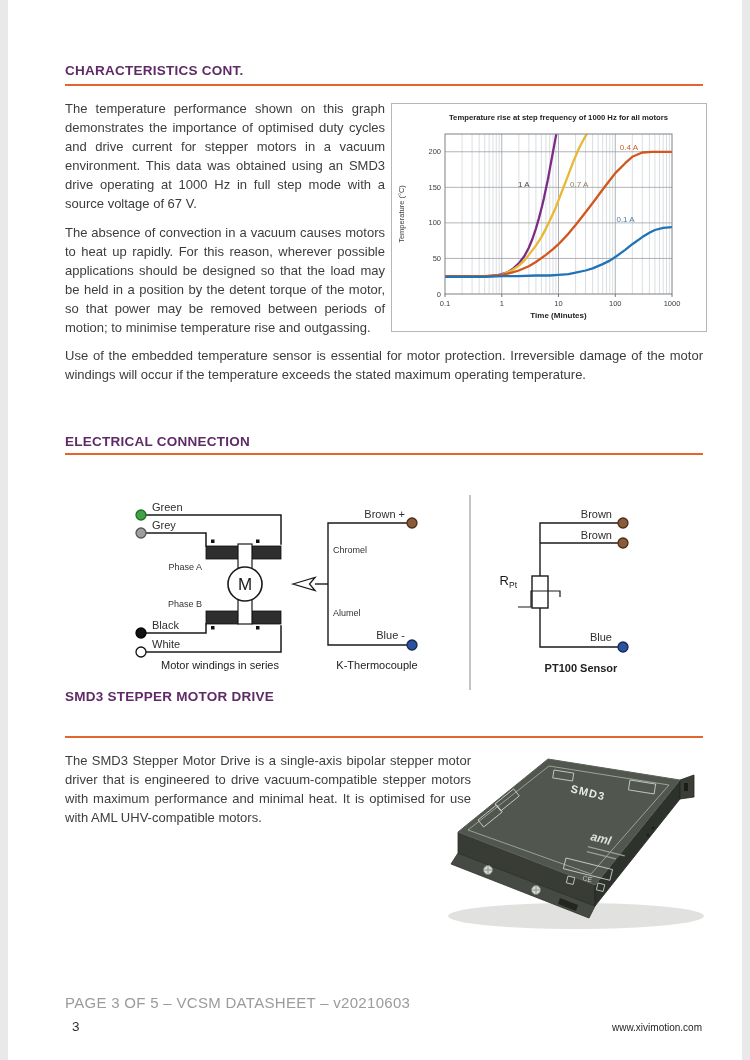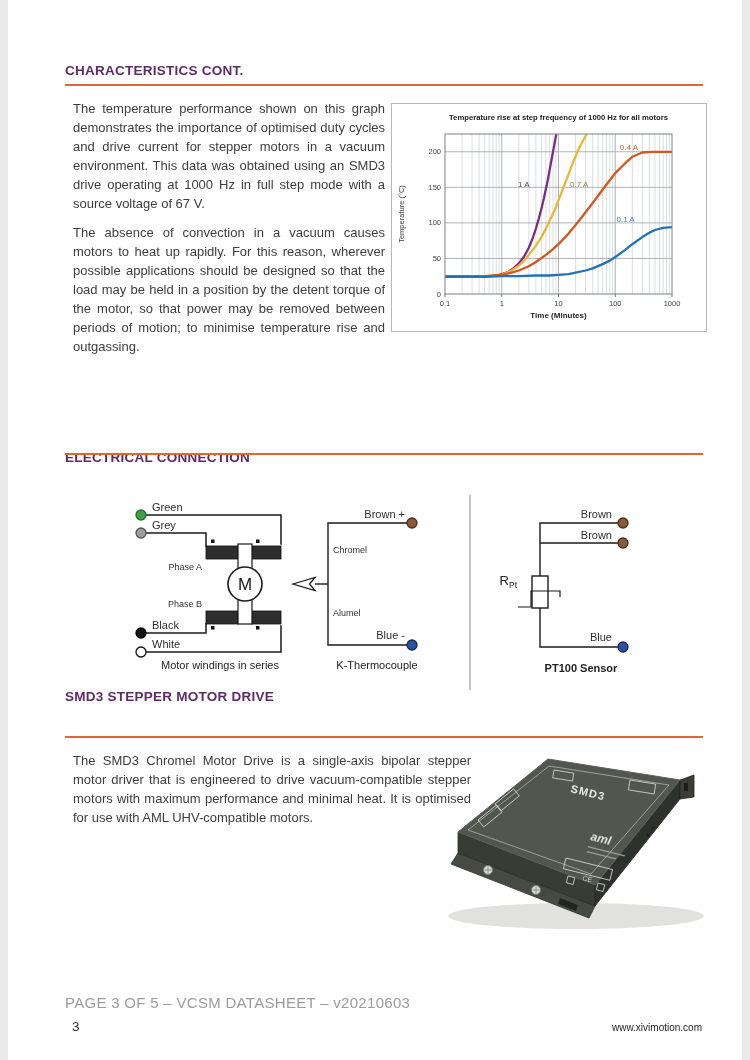--- a/index.html
+++ b/index.html
@@ -6,21 +6,21 @@
   .page{
     position:relative;width:734px;height:1060px;background:#ffffff;margin:0 auto;
     font-family:"Liberation Sans",sans-serif;color:var(--body,#3d3d3d);overflow:hidden;
   }
   .heading{
     position:absolute;left:57px;margin:0;font-size:13.5px;font-weight:bold;
     letter-spacing:.25px;color:var(--heading,#5e2b66);
   }
   .rule{position:absolute;left:57px;width:638px;height:2px;background:var(--rule,#e2662e);}
   .coltext{position:absolute;left:57px;}
-  .coltext p,.fullp{font-size:13px;line-height:1.46;margin:0 0 10px 8px;text-align:justify;}
+  .coltext p,.fullp{font-size:13px;line-height:1.46;margin:0 0 10px 0;text-align:justify;}
   .fullp{position:absolute;left:57px;width:638px;}
   .chart-box{position:absolute;left:383px;top:103px;width:314px;height:227px;border:1px solid #b7b7b7;background:#fff;}
   svg text{font-family:"Liberation Sans",sans-serif;}
   .diag-label{font-size:11px;fill:#2e2e2e;}
   .diag-small{font-size:9px;fill:#333;}
   .diag-caption{font-size:11px;fill:#222;}
   .footer-line{position:absolute;left:57px;top:994px;font-size:15px;letter-spacing:.3px;color:#9b9b9b;}
   .page-num{position:absolute;left:64px;top:1019px;font-size:13.5px;color:#2f2f2f;}
   .website{position:absolute;right:40px;top:1022px;font-size:10px;color:#1f1f1f;}
 </style>
@@ -108,22 +108,23 @@
         <text x="166.5" y="16" text-anchor="middle" font-size="7.7" font-weight="bold" fill="#222">Temperature rise at step frequency of 1000 Hz for all motors</text>
         <text x="166.5" y="214" text-anchor="middle" font-size="8" font-weight="bold" fill="#222">Time (Minutes)</text>
         <text x="12" y="110" text-anchor="middle" font-size="7.5" fill="#3c3c3c" transform="rotate(-90 12 110)">Temperature (°C)</text>
         <text x="137.63477612509496" y="83.33333333333334" text-anchor="end" font-size="8" fill="#4A4A4A">1 A</text>
         <text x="178.08380901572374" y="83.33333333333334" text-anchor="start" font-size="8" fill="#8F8252">0.7 A</text>
         <text x="227.7435357132027" y="45.644444444444446" text-anchor="start" font-size="8" fill="#CE5B28">0.4 A</text>
         <text x="224.452492722219" y="118.17777777777778" text-anchor="start" font-size="8" fill="#4F7FAE">0.1 A</text>
       </svg>
   </div>
 
-
-  <h2 class="heading" style="top:450px;">ELECTRICAL CONNECTION</h2>
+  <p class="fullp" style="top:347px;">Use of the embedded temperature sensor is essential for motor protection. Irreversible damage of the motor windings will occur if the temperature exceeds the stated maximum operating temperature.</p>
+
+  <h2 class="heading" style="top:434px;">ELECTRICAL CONNECTION</h2>
   <div class="rule" style="top:453px;"></div>
 
   <svg style="position:absolute;left:57px;top:478px;" viewBox="0 0 638 215" width="638" height="215">
 
     <g stroke-linecap="square">
 
       <path d="M81,37 H216 V66" fill="none" stroke="#1a1a1a" stroke-width="1.5"></path>
       <path d="M81,55 H141 V68" fill="none" stroke="#1a1a1a" stroke-width="1.5"></path>
       <path d="M81,155 H141 V146" fill="none" stroke="#1a1a1a" stroke-width="1.5"></path>
       <path d="M81,174 H216 V148" fill="none" stroke="#1a1a1a" stroke-width="1.5"></path>
@@ -185,21 +186,21 @@
       <text class="diag-label" x="547" y="61" text-anchor="end">Brown</text>
       <text class="diag-label" x="547" y="163" text-anchor="end">Blue</text>
       <text class="diag-caption" x="516" y="194" text-anchor="middle" font-weight="bold">PT100 Sensor</text>
     </g>
   </svg>
 
   <h2 class="heading" style="top:689px;">SMD3 STEPPER MOTOR DRIVE</h2>
   <div class="rule" style="top:736px;"></div>
 
   <div class="coltext" style="top:752px;width:406px;">
-    <p>The SMD3 Chromel Motor Drive is a single-axis bipolar stepper motor driver that is engineered to drive vacuum-compatible stepper motors with maximum performance and minimal heat. It is optimised for use with AML UHV-compatible motors.</p>
+    <p>The SMD3 Stepper Motor Drive is a single-axis bipolar stepper motor driver that is engineered to drive vacuum-compatible stepper motors with maximum performance and minimal heat. It is optimised for use with AML UHV-compatible motors.</p>
   </div>
 
   <svg style="position:absolute;left:440px;top:740px;" viewBox="0 0 280 205" width="280" height="205">
     <ellipse cx="128" cy="176" rx="128" ry="13" fill="rgba(70,70,64,0.16)"></ellipse>
 
     <polygon points="10,113 147,166 141,178 3,124" fill="#454a42" stroke="#2c2f29" stroke-width="0.8"></polygon>
     <polygon points="112,158 130,165 128,171 110,164" fill="#23261f"></polygon>
 
     <polygon points="10,92 147,145 147,166 10,113" fill="#383c35" stroke="#2c2f29" stroke-width="0.8"></polygon>
     <polygon points="147,145 232,40 232,59 147,166" fill="#2e322c" stroke="#24271f" stroke-width="0.8"></polygon>

